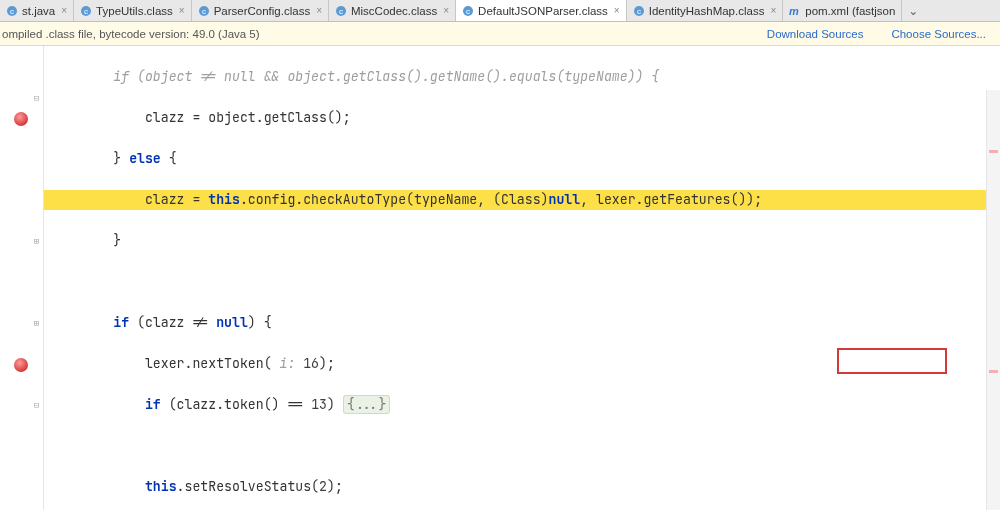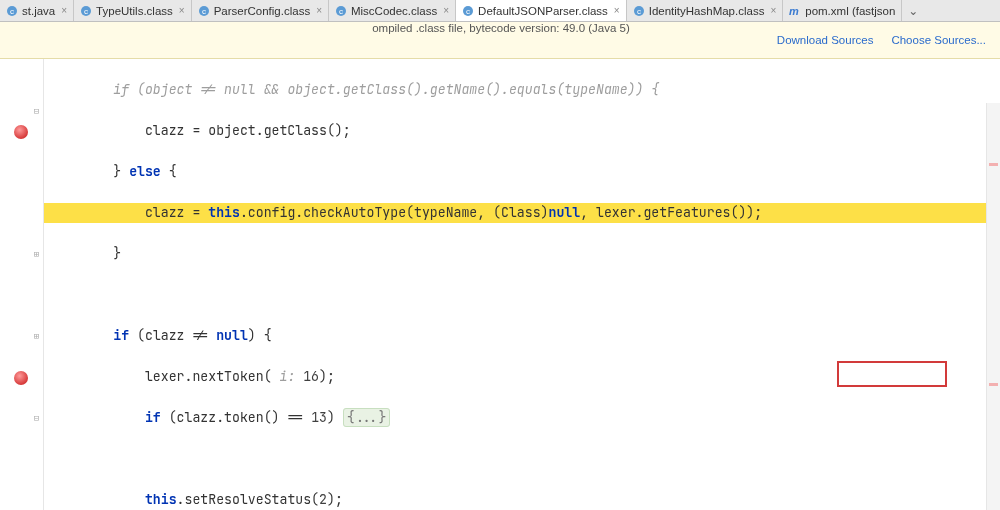--- a/index.html
+++ b/index.html
@@ -32,34 +32,33 @@
     cursor: pointer;
     font-size: 11.5px;
   }
   .tab.active {
     background: #ffffff;
   }
   .tab .ficon { width: 12px; height: 12px; display: inline-block; }
   .tab .close { color: #888; font-size: 10px; margin-left: 2px; }
   .tab-more { padding: 0 6px; display:flex; align-items:center; color:#666; }
   .info-bar {
-    height: 37px;
+    height: 24px;
     background: #fffbe6;
     border-bottom: 1px solid #e5dca8;
     display: flex;
     align-items: center;
     padding-left: 2px;
     font-size: 11.5px;
     color: #555;
-    flex-direction: column;
   }
   .info-bar .right-links {
     margin-left: auto;
     display: flex;
-    gap: 18px;
+    gap: 28px;
     padding-right: 14px;
   }
   .info-bar .right-links span { color: #2a6bcc; cursor: pointer; }
   .editor-area {
     position: relative;
     display: flex;
     height: 466px;
     font-family: "JetBrains Mono", Consolas, "Courier New", monospace;
     font-size: 13.2px;
   }

